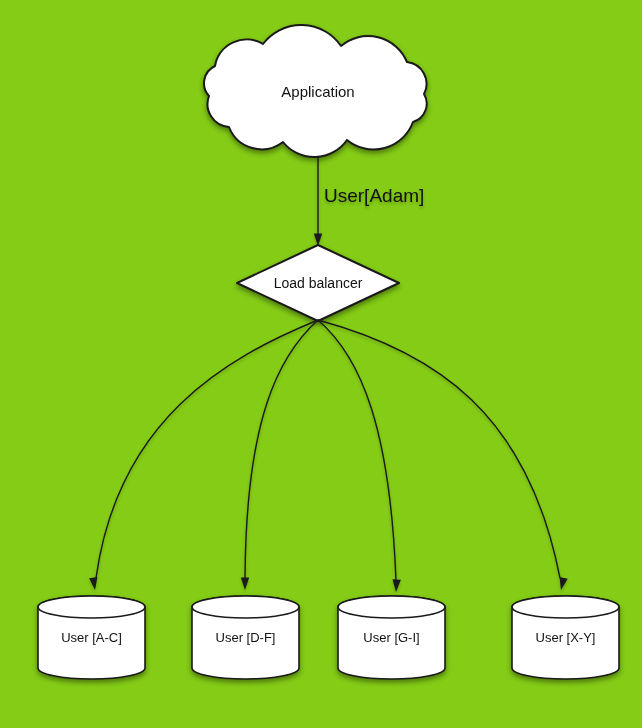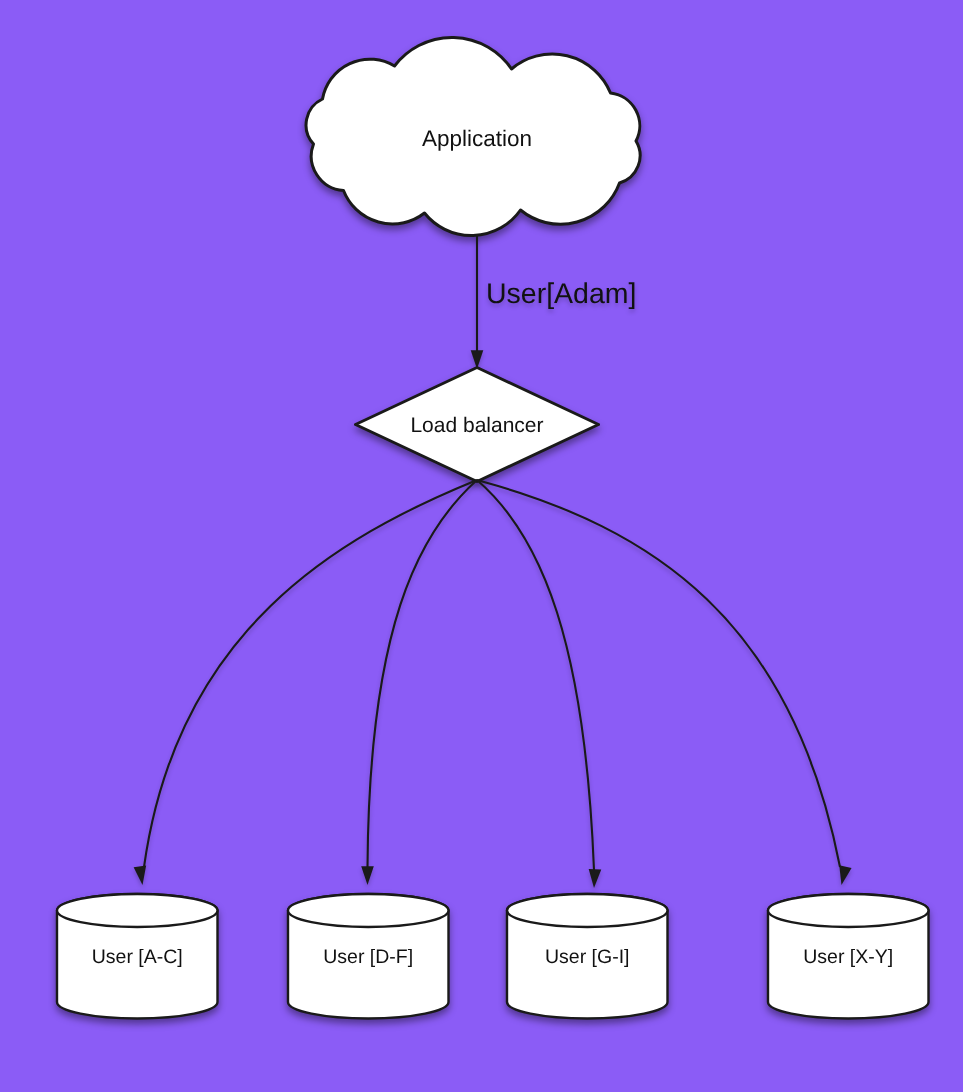--- a/index.html
+++ b/index.html
@@ -4,21 +4,21 @@
 <style>
   html, body {
     margin: 0;
     padding: 0;
     background: #ffffff;
   }
   .canvas {
     position: relative;
     width: 642px;
     height: 728px;
-    background: #8b5cf6;
+    background: #84cc16;
     overflow: hidden;
   }
   svg text {
     font-family: "Liberation Sans", sans-serif;
     fill: #111111;
   }
   .shape {
     fill: #ffffff;
     stroke: #1a1a1a;
     stroke-width: 2;

